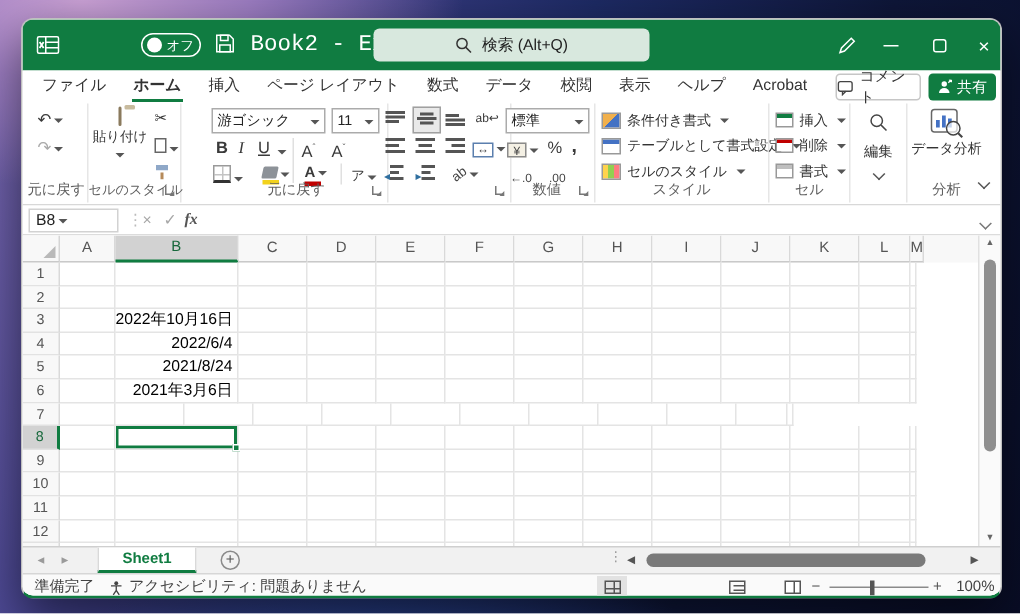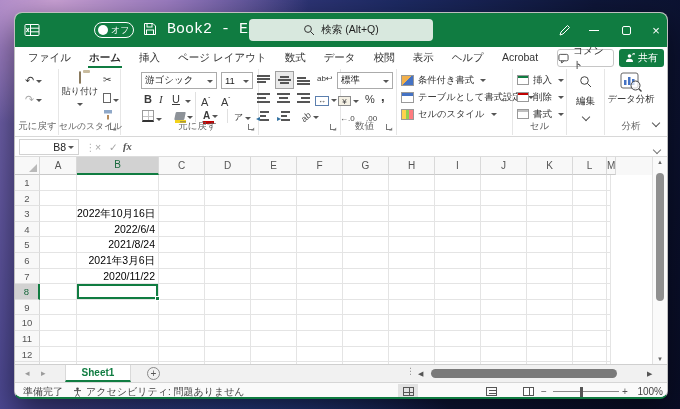--- a/index.html
+++ b/index.html
@@ -96,21 +96,21 @@
 .ic-del{width:12px;height:10px;border:1px solid #999;background:linear-gradient(#c00000 0 30%,#fff 30%);flex:none;}
 .ic-fmt{width:12px;height:10px;border:1px solid #999;background:linear-gradient(#bfbfbf 0 30%,#fff 30%);flex:none;}
 
 #grp-edit{left:552px;width:38px;}
 #grp-anal{left:590px;width:52px;border-right:none;}
 .center{position:absolute;left:0;right:0;text-align:center;}
 .anl-txt{font-size:9.3px;line-height:10px;color:#333;}
 .ribcaret{position:absolute;right:8px;bottom:8px;}
 
 .fbar{position:absolute;left:0;top:124px;right:0;height:20px;background:#fff;border-bottom:1px solid #dcdcdc;font-size:10.5px;color:#222;}
-.namebox{position:absolute;left:4px;top:2px;width:60px;height:16px;border:1px solid #d2d2d2;background:#fff;display:flex;align-items:center;justify-content:flex-end;padding:0 4px;}
+.namebox{position:absolute;left:4px;top:2px;width:60px;height:16px;border:1px solid #d2d2d2;background:#fff;display:flex;align-items:center;justify-content:flex-start;padding:0 4px;}
 .fb-i{position:absolute;top:0;height:20px;line-height:20px;color:#a6a6a6;}
 .fb-fx{color:#555;font-style:italic;font-family:"Liberation Serif",serif;font-weight:bold;}
 .fb-field{position:absolute;left:124px;top:2px;right:18px;height:16px;background:#fff;}
 .fb-caret{position:absolute;right:7px;top:6px;}
 
 .sheet{position:absolute;left:0;top:144px;width:638px;height:207px;background:#fff;overflow:hidden;}
 .hdr-row{display:flex;height:18px;background:#f8f8f8;}
 .corner{position:relative;border-right:1px solid #d5d5d5;border-bottom:1px solid #c9c9c9;background:#f8f8f8;flex:none;}
 .corner::after{content:'';position:absolute;right:2px;bottom:2px;width:0;height:0;border-left:8px solid transparent;border-bottom:8px solid #b9b9b9;}
 .ch{flex:none;border-right:1px solid #d9d9d9;border-bottom:1px solid #c9c9c9;text-align:center;line-height:17px;font-size:10px;color:#555;background:#f8f8f8;}
@@ -308,20 +308,21 @@
         <div class="stylerow" style="top:21px">
             <span class="ic-ft"></span>
             <span>テーブルとして書式設定</span>
             <i class="chev"></i>
           </div>
         <div class="stylerow" style="top:38px">
             <span class="ic-cs"></span>
             <span>セルのスタイル</span>
             <i class="chev"></i>
           </div>
+        <div class="glabel">スタイル</div>
       </div>
 
       <div class="grp" id="grp-cells">
         <div class="cellrow" style="top:4px">
             <span class="ic-ins"></span>
             <span>挿入</span>
             <i class="chev"></i>
           </div>
         <div class="cellrow" style="top:21px">
             <span class="ic-del"></span>
@@ -488,21 +489,20 @@
             <div class="cell" style="width: 46px;"></div>
             <div class="cell" style="width: 46px;"></div>
             <div class="cell" style="width: 46px;"></div>
             <div class="cell" style="width: 46px;"></div>
             <div class="cell" style="width: 34px;"></div>
             <div class="cell"></div>
           </div>
           <div class="grow">
             <div class="rh" style="width: 25px;">7</div>
             <div class="cell" style="width: 37px;"></div>
-            <div class="cell" style="width: 82px;">2020/11/22</div>
             <div class="cell" style="width: 46px;"></div>
             <div class="cell" style="width: 46px;"></div>
             <div class="cell" style="width: 46px;"></div>
             <div class="cell" style="width: 46px;"></div>
             <div class="cell" style="width: 46px;"></div>
             <div class="cell" style="width: 46px;"></div>
             <div class="cell" style="width: 46px;"></div>
             <div class="cell" style="width: 46px;"></div>
             <div class="cell" style="width: 46px;"></div>
             <div class="cell" style="width: 34px;"></div>

